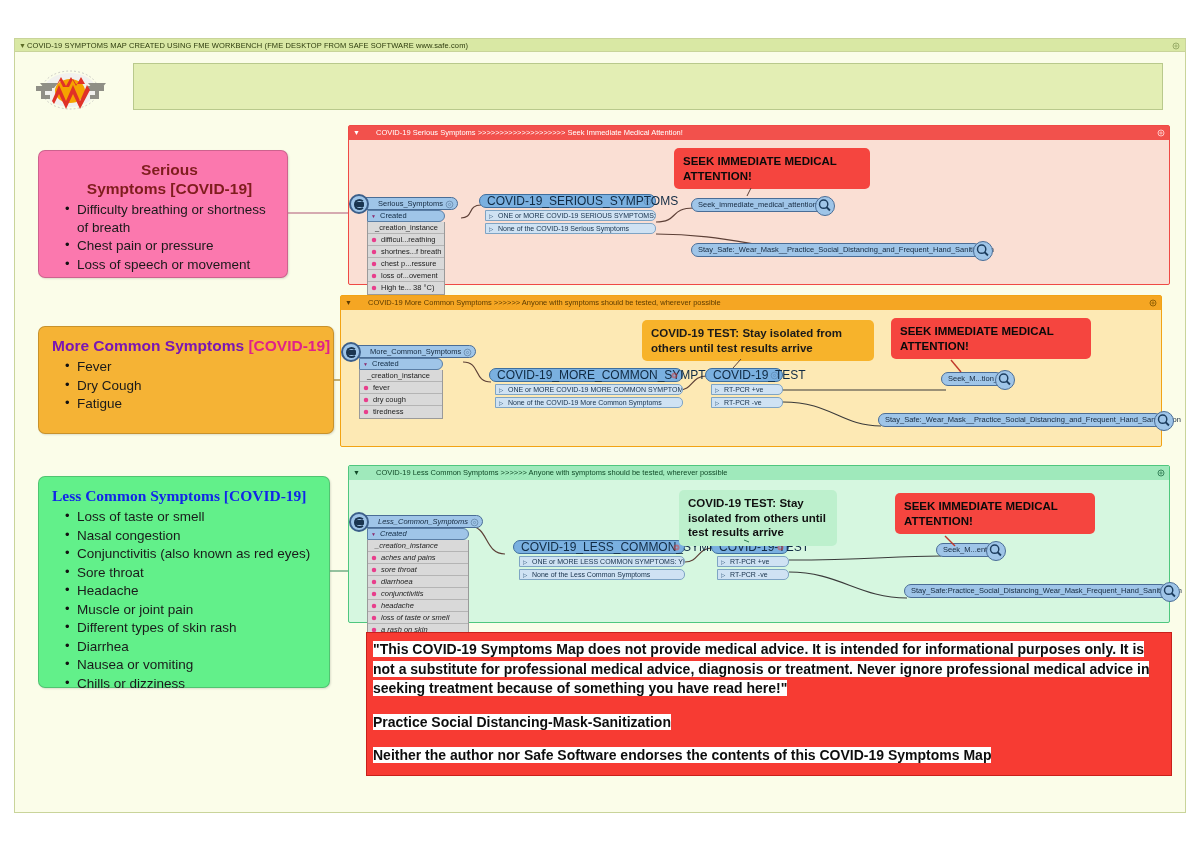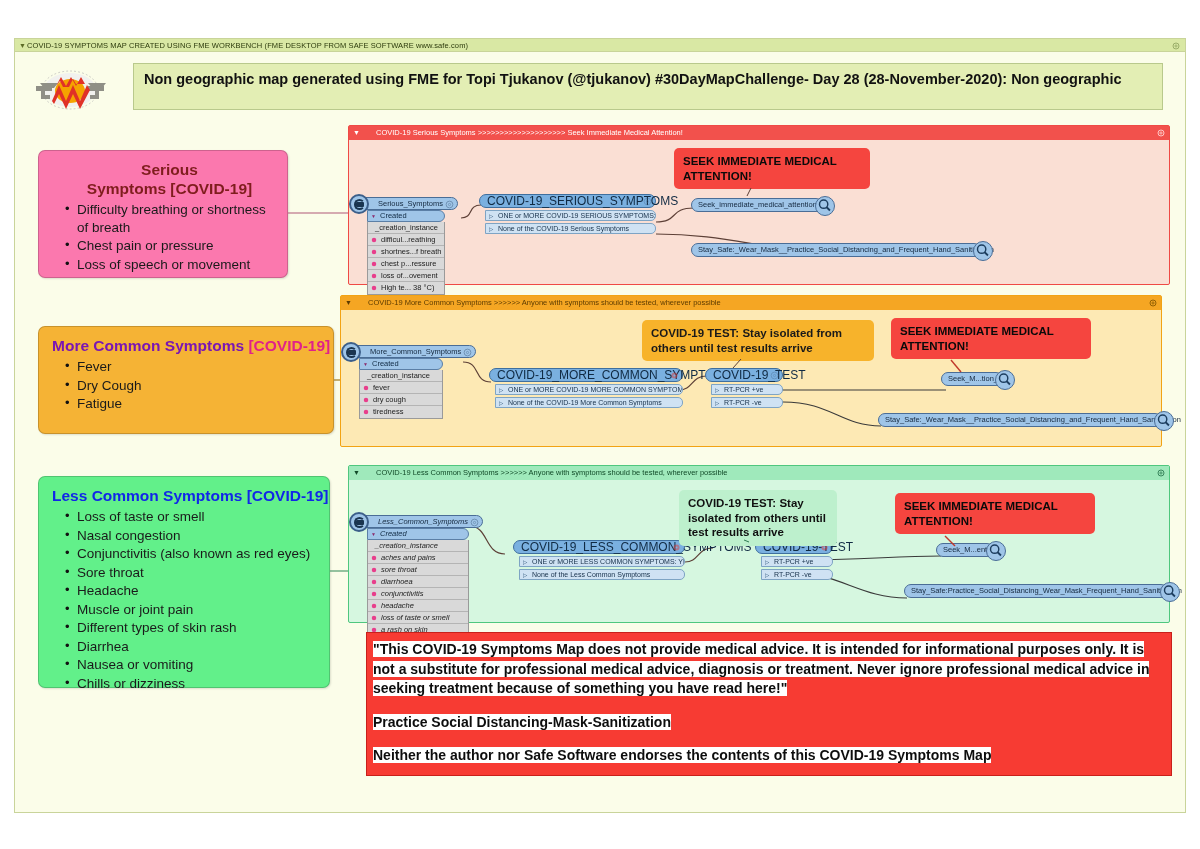--- a/index.html
+++ b/index.html
@@ -32,21 +32,21 @@
   .card li{font-size:13.5px;line-height:17.5px;color:#1a1a1a;position:relative;padding-left:10px;
            margin-bottom:1px;}
   .card li:before{content:"\2022";position:absolute;left:-2px;top:-1px;font-size:13px;color:#111;}
 
   #card-serious{left:38px;top:150px;width:250px;height:128px;background:#fb78ae;}
   #card-serious h3{color:#7f1d1d;text-align:center;}
   #card-more{left:38px;top:326px;width:296px;height:108px;background:#f5b335;}
   #card-more h3{color:#7a16b4;}
   #card-more h3 .tag{color:#e0218a;}
   #card-less{left:38px;top:476px;width:292px;height:212px;background:#62f08a;}
-  #card-less h3{color:#1126e8;}
+  #card-less h3{color:#1126e8;font-family:Liberation Serif, serif;}
   #card-less h3 .tag{color:#1126e8;}
 
   
   .bm{position:absolute;box-sizing:border-box;border-radius:2px;}
   .bm-hdr{position:absolute;left:0;top:0;width:100%;height:14px;
           font-size:7.5px;line-height:14px;padding-left:27px;white-space:nowrap;
           box-sizing:border-box;font-family:"Liberation Sans",sans-serif;}
   .bm-body{position:absolute;left:0;top:14px;right:0;bottom:0;}
   .bm-caret{position:absolute;left:4px;top:0;line-height:14px;font-size:7px;}
 
@@ -147,21 +147,20 @@
 
     <path d="M116 34 L152 34 L144 44 L124 44 Z" fill="#8f8f86"></path>
     <path d="M148 40 L116 40 L116 50 L130 50 L130 58 L120 58 L120 66 L138 66 L138 50 L148 50 Z" fill="#8f8f86"></path>
 
     <path d="M44 70 L58 38 L72 70 L86 38 L100 70 L114 38 L120 48 L100 86 L86 56 L72 86 L58 56 L48 76 Z" fill="#e03127"></path>
     <path d="M52 40 L62 22 L72 40 L82 22 L92 40 L102 22 L110 36 L92 36 L86 26 L78 42 L66 42 L60 30 Z" fill="#e03127"></path>
     <path d="M60 46 L68 32 L76 46 Z" fill="#ffffff" opacity="0.0"></path>
   </svg>
 
   <div class="title-box">
-    <div class="t">Non geographic map generated using FME for Topi Tjukanov (@tjukanov) #30DayMapChallenge- Day 28 (28-November-2020): Non geographic</div>
   </div>
 
   <div class="card" id="card-serious">
     <h3>
       <span>Serious</span><br>
       <span>Symptoms [COVID-19]</span>
     </h3>
     <ul>
       <li>Difficulty breathing or shortness of breath</li>
       <li>Chest pain or pressure</li>
@@ -453,21 +452,21 @@
           <span>COVID-19_LESS_COMMON_SYMPTOMS</span>
           <svg class="node-gear" viewBox="0 0 16 16">
             <circle cx="8" cy="8" r="5.4" fill="#e8332a"></circle>
             <circle cx="8" cy="8" r="1.9" fill="#7ab0e0"></circle>
           </svg>
         </div>
         <div class="tx-port" style="margin-left:6px;width:166px;">ONE or MORE LESS COMMON SYMPTOMS: YES</div>
         <div class="tx-port" style="margin-left:6px;width:166px;">None of the Less Common Symptoms</div>
       </div>
 
-      <div class="tx" style="left:362px;top:60px;width:78px;margin-left:44px;">
+      <div class="tx" style="left:362px;top:60px;width:78px;">
         <div class="tx-hdr">
           <span>COVID-19-TEST</span>
           <svg class="node-gear" viewBox="0 0 16 16">
             <circle cx="8" cy="8" r="5.4" fill="#e8332a"></circle>
             <circle cx="8" cy="8" r="1.9" fill="#7ab0e0"></circle>
           </svg>
         </div>
         <div class="tx-port" style="margin-left:6px;width:72px;">RT-PCR +ve</div>
         <div class="tx-port" style="margin-left:6px;width:72px;">RT-PCR -ve</div>
       </div>

